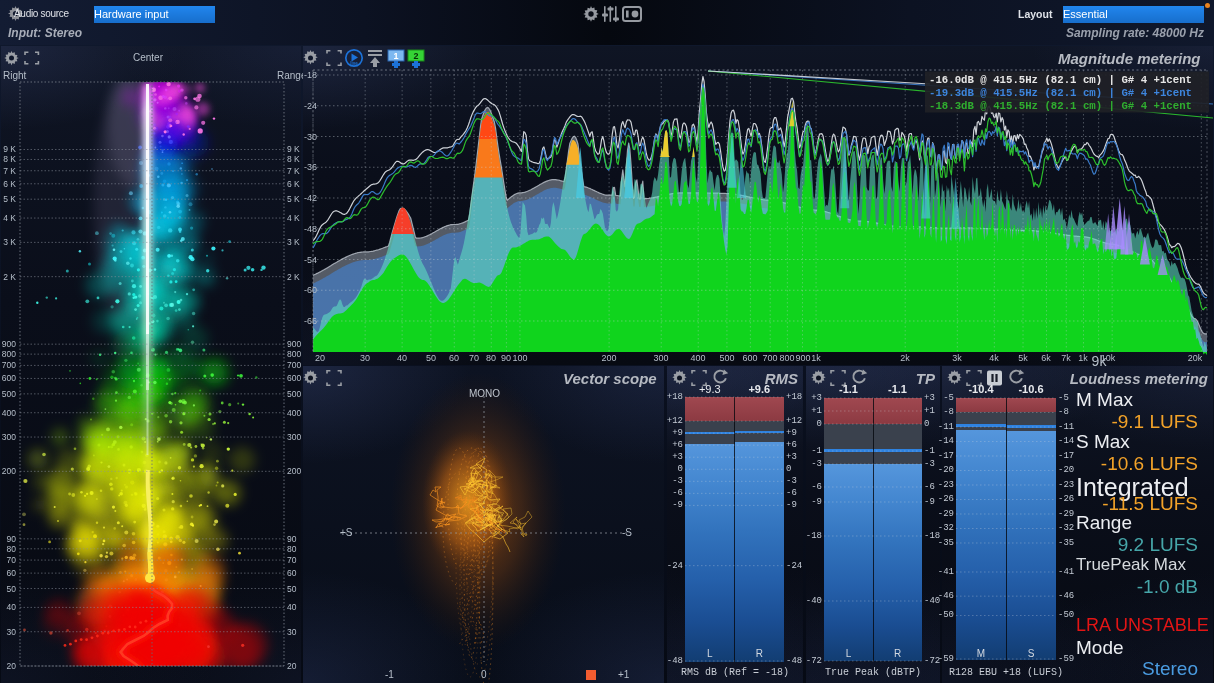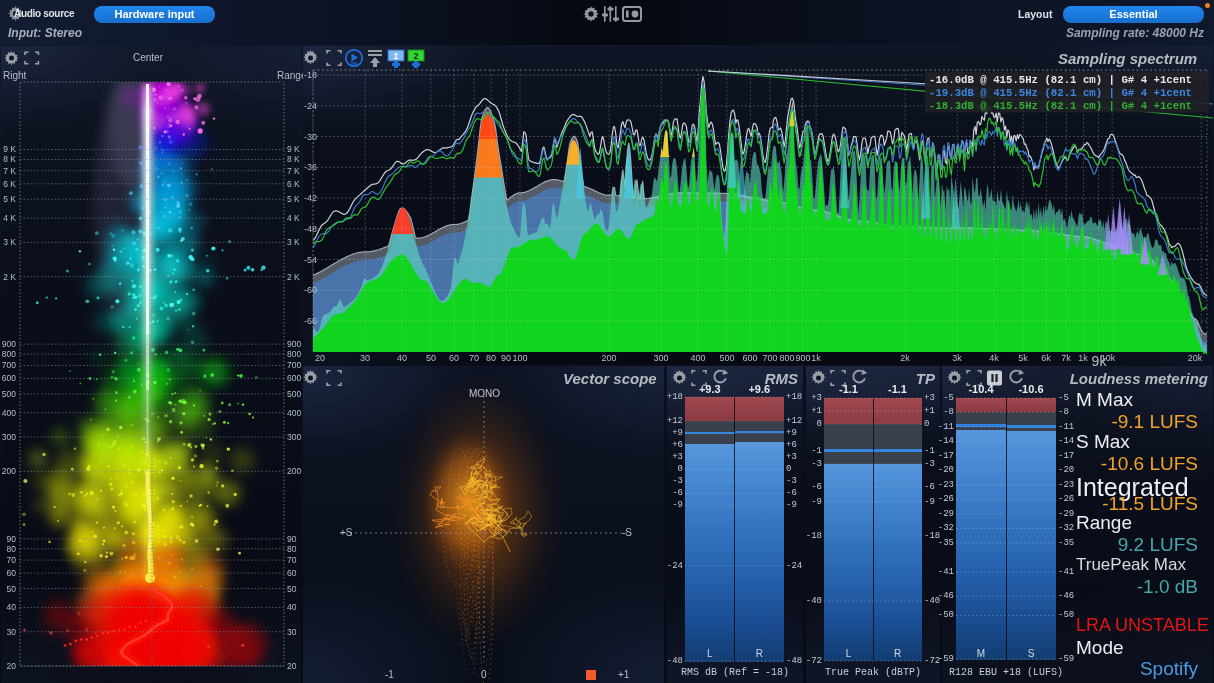--- a/index.html
+++ b/index.html
@@ -5,33 +5,33 @@
 .abs{position:absolute}
 #stage{position:relative;width:1214px;height:683px;background:linear-gradient(180deg,#10192e 0%,#0a101f 55%,#060a14 100%)}
 .panel{position:absolute;background:
  radial-gradient(260px 120px at 0% 0%,rgba(70,85,140,.26),rgba(0,0,0,0) 70%),
  radial-gradient(260px 120px at 100% 0%,rgba(60,75,130,.18),rgba(0,0,0,0) 70%),
  radial-gradient(300px 160px at 0% 100%,rgba(45,60,110,.17),rgba(0,0,0,0) 70%),
  radial-gradient(300px 160px at 100% 100%,rgba(45,60,110,.17),rgba(0,0,0,0) 70%),
  linear-gradient(180deg,#0f1524 0%,#0a0e1a 40%,#070a12 100%)}
 .ptitle{position:absolute;font-style:italic;font-weight:bold;color:#b6bac2;font-size:15px;white-space:nowrap}
 .axlabel{position:absolute;color:#b6bfca;font-size:9px;white-space:nowrap}
-.btn{position:absolute;background:linear-gradient(180deg,#2186ee,#176ecc);border-radius:8px;color:#fff;font-weight:bold;text-align:center}
+.btn{position:absolute;background:linear-gradient(180deg,#2186ee,#176ecc);border-radius:0;color:#fff;font-weight:normal;text-align:left}
 svg{position:absolute;left:0;top:0}
 </style></head><body>
 <div id="stage">
 
 <div class="abs" style="left:0;top:0;width:1214px;height:45px;background:linear-gradient(90deg,#131c33 0%,#0c1222 30%,#05080f 50%,#0c1222 75%,#10182c 100%)">
   <svg width="1214" height="45">
     <g fill="#8f9299">
       <path id="gear" transform="translate(8,6)" d="M7.5 0l1 2.2 2.3-.8.3 2.4 2.4.3-.8 2.3L15 7.5l-2.3 1 .8 2.3-2.4.3-.3 2.4-2.3-.8-1 2.3-1-2.3-2.3.8-.3-2.4-2.4-.3.8-2.3L0 7.5l2.3-1-.8-2.3 2.4-.3.3-2.4 2.3.8z"></path>
       <circle cx="15.5" cy="13.5" r="2.6" fill="#10182c"></circle>
     </g>
   </svg>
-  <div class="abs" style="left:14px;top:8px;font-size:10px;font-weight:bold;letter-spacing:-.3px;color:#dfe2e8">Audio source</div>
+  <div class="abs" style="left:14px;top:8px;font-size:10px;font-weight:normal;letter-spacing:-.3px;color:#dfe2e8">Audio source</div>
   <div class="btn" style="left:94px;top:6px;width:121px;height:17px;font-size:11px;line-height:17px">Hardware input</div>
 
   <svg class="abs" style="left:583px;top:4px" width="60" height="20" viewBox="0 0 60 20">
     <g fill="#969aa1">
       <path d="M8 1l1 2.3 2.4-.9.3 2.6 2.6.3-.9 2.4L15.7 9l-2.3 1 .9 2.4-2.6.3-.3 2.6-2.4-.9-1 2.3-1-2.3-2.4.9-.3-2.6-2.6-.3.9-2.4L.3 9l2.3-1-.9-2.4 2.6-.3.3-2.6 2.4.9z" transform="translate(0,1)"></path>
       <circle cx="8" cy="10" r="2.7" fill="#0a0e18"></circle>
       <rect x="21" y="2" width="1.6" height="16" rx=".8"></rect>
       <rect x="26.5" y="2" width="1.6" height="16" rx=".8"></rect>
       <rect x="32" y="2" width="1.6" height="16" rx=".8"></rect>
       <rect x="19" y="9.5" width="6" height="3" rx="1"></rect>
@@ -1332,21 +1332,21 @@
       <div class="axlabel" style="left:0px;top:583.5330185118145px;font-size:8.5px;width:16px;text-align:right">50</div>
       <div class="axlabel" style="left:287px;top:602.3984907440928px;font-size:8.5px">40</div>
       <div class="axlabel" style="left:0px;top:602.3984907440928px;font-size:8.5px;width:16px;text-align:right">40</div>
       <div class="axlabel" style="left:287px;top:626.7203145996306px;font-size:8.5px">30</div>
       <div class="axlabel" style="left:0px;top:626.7203145996306px;font-size:8.5px;width:16px;text-align:right">30</div>
       <div class="axlabel" style="left:287px;top:661px;font-size:8.5px">20</div>
       <div class="axlabel" style="left:0px;top:661px;font-size:8.5px;width:16px;text-align:right">20</div>
     </div>
 
 <div class="panel" style="left:303px;top:46px;width:910px;height:319px"></div>
-<div class="ptitle" style="left:1058px;top:50px">Sampling spectrum</div>
+<div class="ptitle" style="left:1058px;top:50px">Magnitude metering</div>
 <svg class="abs" style="left:303px;top:46px" width="910" height="319" viewBox="303 46 910 319">
   <g fill="#9a9ea5">
     <path d="M310.5 50l1 2.1 2.2-.8.3 2.4 2.4.3-.8 2.2 2.1 1-2.1 1 .8 2.2-2.4.3-.3 2.4-2.2-.8-1 2.1-1-2.1-2.2.8-.3-2.4-2.4-.3.8-2.2-2.1-1 2.1-1-.8-2.2 2.4-.3.3-2.4 2.2.8z"></path>
     <circle cx="310.5" cy="58" r="2.5" fill="#10182c"></circle>
   </g>
   <g fill="none" stroke="#9a9ea5" stroke-width="1.6">
         <path d="M327 53.5v-2.8h3.4M337.6 50.7h3.4v2.8M341 62.5v2.8h-3.4M330.4 65.3H327v-2.8"></path>
       </g>
   <circle cx="354" cy="58" r="8.2" fill="none" stroke="#1c72d8" stroke-width="1.7"></circle>
   <path d="M351.5 53.5l6.5 4-6.5 4z" fill="#1c72d8"></path>
@@ -1559,21 +1559,21 @@
         </g>
         <g fill="none" stroke="#9a9ea5" stroke-width="1.6" transform="translate(20,0)">
           <path d="M0 4.5V1.7h3.4M10.6 1.7H14v2.8M14 13.5v2.8h-3.4M3.4 16.3H0v-2.8"></path>
         </g>
         <g transform="translate(40,0)">
           <path d="M12.1 3.1 A5.9 5.9 0 1 0 13.9 9.2" fill="none" stroke="#9a9ea5" stroke-width="1.9"></path>
           <path d="M11.9 0.4 L16.2 4.3 L10.4 5.9 Z" fill="#9a9ea5"></path>
         </g>
       </svg>
       <div style="position:absolute;right:416px;top:370px;font-style:italic;font-weight:bold;color:#b6bac2;font-size:15px">RMS</div>
-      <div style="position:absolute;left:685px;top:383px;width:49.5px;text-align:center;font-size:11px;font-weight:bold;color:#e8eaee">+9.3</div>
+      <div style="position:absolute;left:685px;top:383px;width:49.5px;text-align:center;font-size:11px;font-weight:normal;color:#e8eaee">+9.3</div>
       <div style="position:absolute;left:734.5px;top:383px;width:49.5px;text-align:center;font-size:11px;font-weight:bold;color:#e8eaee">+9.6</div>
       <div style="position:absolute;left:685px;top:397px;width:99px;height:265px;background:#10141f"></div>
       <div style="position:absolute;left:685px;top:397px;width:49.5px;height:24.089999999999975px;background:linear-gradient(180deg,#a04850,#8c3a42)"></div>
       <div style="position:absolute;left:685px;top:421.09px;width:49.5px;height:22.484000000000037px;background:#3a414d"></div>
       <div style="position:absolute;left:685px;top:431.9305px;width:49.5px;height:2.5px;background:#2e82e0"></div>
       <div style="position:absolute;left:685px;top:443.574px;width:49.5px;height:218.426px;background:linear-gradient(180deg,#5596dc 0%,#4487d0 18%,#3273bd 40%,#2560ab 62%,#1a4d92 82%,#123d72 100%)"></div>
       <div style="position:absolute;left:734.5px;top:397px;width:49.5px;height:24.089999999999975px;background:linear-gradient(180deg,#a04850,#8c3a42)"></div>
       <div style="position:absolute;left:734.5px;top:421.09px;width:49.5px;height:20.878000000000043px;background:#3a414d"></div>
       <div style="position:absolute;left:734.5px;top:430.726px;width:49.5px;height:2.5px;background:#2e82e0"></div>
       <div style="position:absolute;left:734.5px;top:441.968px;width:49.5px;height:220.03199999999998px;background:linear-gradient(180deg,#5596dc 0%,#4487d0 18%,#3273bd 40%,#2560ab 62%,#1a4d92 82%,#123d72 100%)"></div>
@@ -1765,16 +1765,16 @@
       <div style="position:absolute;white-space:nowrap;left:1076px;top:431px;font-size:19px;color:#eceef2">S Max</div>
       <div style="position:absolute;white-space:nowrap;left:1058px;top:453px;width:140px;text-align:right;font-size:19px;color:#f2a229">-10.6 LUFS</div>
       <div style="position:absolute;white-space:nowrap;left:1076px;top:473px;font-size:25px;color:#eceef2">Integrated</div>
       <div style="position:absolute;white-space:nowrap;left:1058px;top:493px;width:140px;text-align:right;font-size:19px;color:#f2a229">-11.5 LUFS</div>
       <div style="position:absolute;white-space:nowrap;left:1076px;top:512px;font-size:19px;color:#eceef2">Range</div>
       <div style="position:absolute;white-space:nowrap;left:1058px;top:534px;width:140px;text-align:right;font-size:19px;color:#46a6a9">9.2 LUFS</div>
       <div style="position:absolute;white-space:nowrap;left:1076px;top:555px;font-size:17px;color:#d6dade">TruePeak Max</div>
       <div style="position:absolute;white-space:nowrap;left:1058px;top:576px;width:140px;text-align:right;font-size:19px;color:#46a6a9">-1.0 dB</div>
       <div style="position:absolute;white-space:nowrap;left:1076px;top:615px;font-size:18px;color:#e31515">LRA UNSTABLE</div>
       <div style="position:absolute;white-space:nowrap;left:1076px;top:637px;font-size:19px;color:#eceef2">Mode</div>
-      <div style="position:absolute;white-space:nowrap;left:1058px;top:658px;width:140px;text-align:right;font-size:19px;color:#4a9be0">Spotify</div>
+      <div style="position:absolute;white-space:nowrap;left:1058px;top:658px;width:140px;text-align:right;font-size:19px;color:#4a9be0">Stereo</div>
     </div>
 
 </div>
 
 </body></html>

